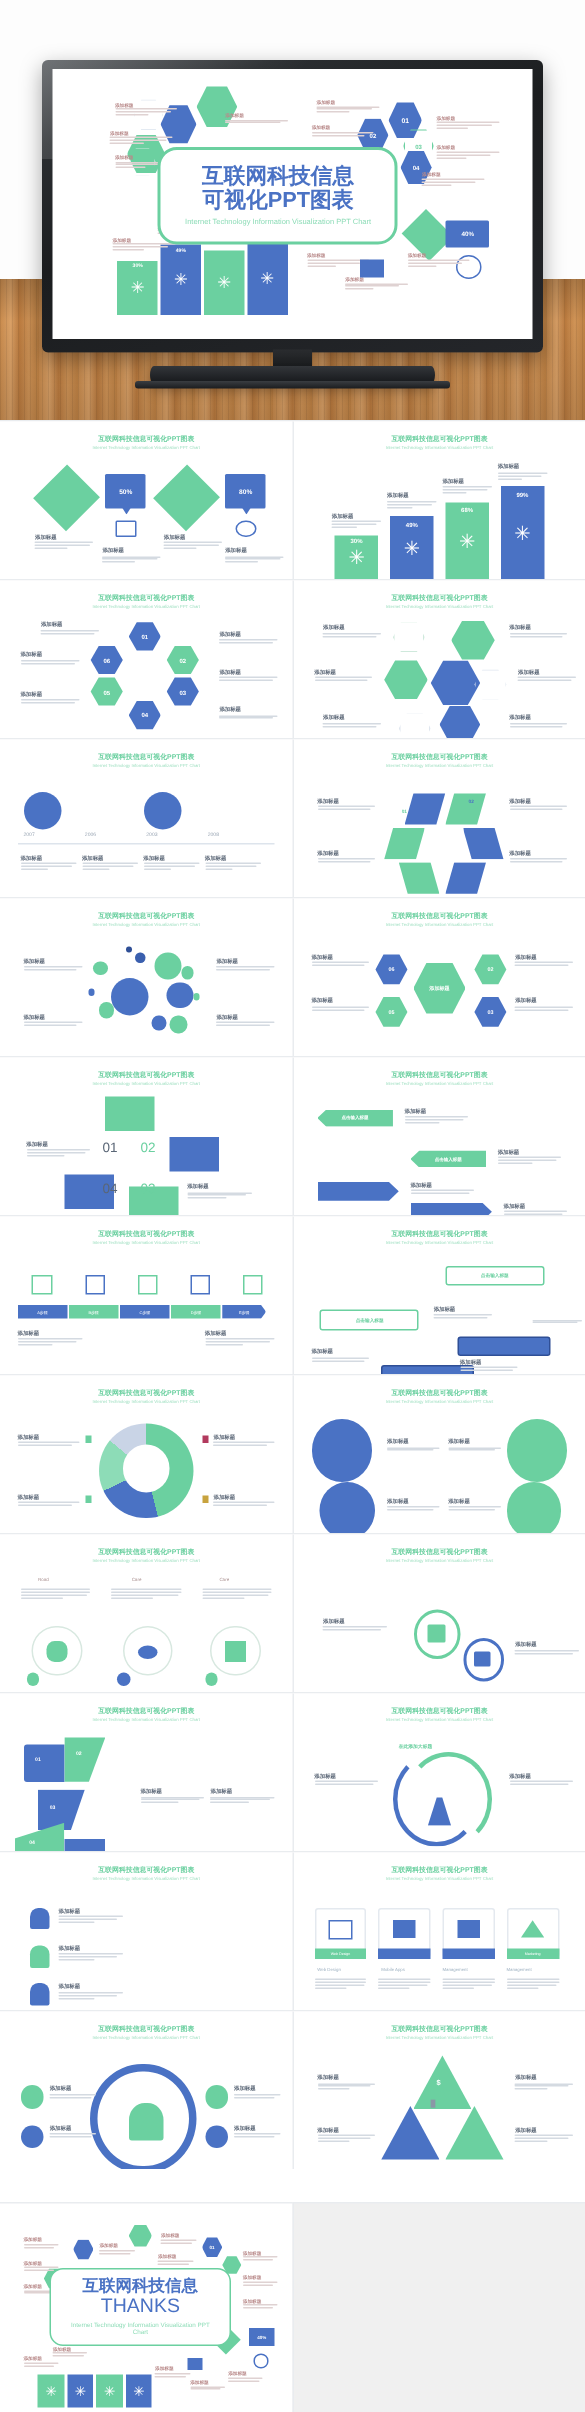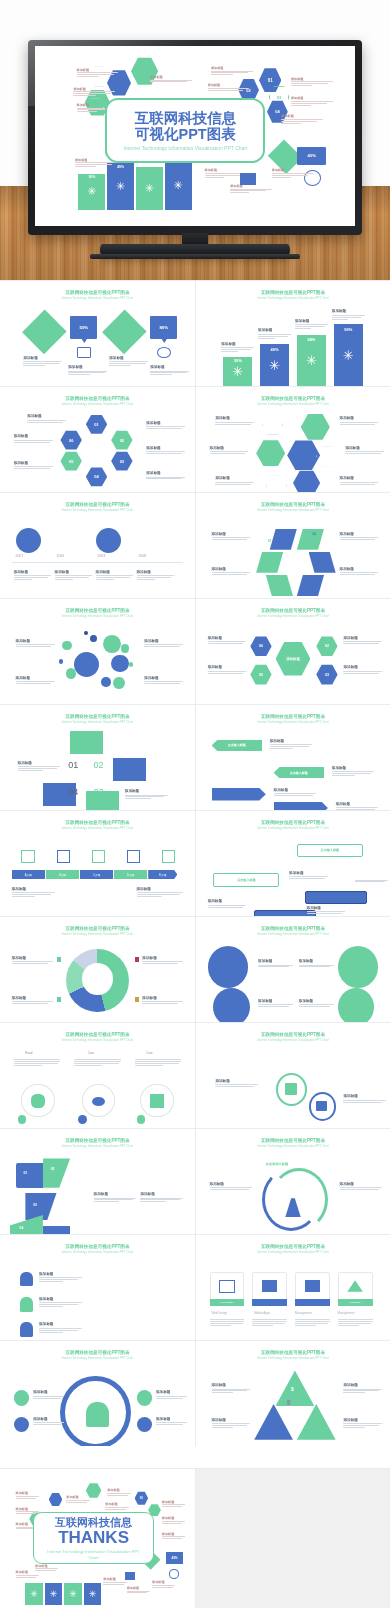--- a/index.html
+++ b/index.html
@@ -99,21 +99,21 @@
   .thanks-cell{ position:absolute; left:0; top:0; width:195px; height:140px; background:#fff; overflow:hidden;
                 border-top:1px solid #e9ecef;}
   .thanks-right{ position:absolute; left:195px; top:0; width:195px; height:140px; background:#f0f0f0;
                  border-left:1px solid #e9ecef; border-top:1px solid #e9ecef;}
   .th-box{
     position:absolute; left:17%; top:31%; width:62%; height:37%;
     border:1.6px solid #6bd0a0; border-radius:9px; background:#fff; z-index:4;
     display:flex; flex-direction:column; align-items:center; justify-content:center;
   }
   .th-t1{ color:#4a72c4; font-size:11px; font-weight:bold; line-height:1.1; white-space:nowrap;}
-  .th-t2{ color:#4a72c4; font-size:17px; font-weight:bold; line-height:1.15;}
+  .th-t2{ color:#4a72c4; font-size:13px; font-weight:normal; line-height:1.15;}
   .th-sub{ color:#8ddcb7; font-size:4.2px; text-align:center; margin-top:2px; line-height:1.25; padding:0 8px;}
 </style>
 </head>
 <body>
 
 <div class="hero">
   <div class="hero-wall"></div>
   <div class="hero-floor"></div>
 
   <div class="tv">

